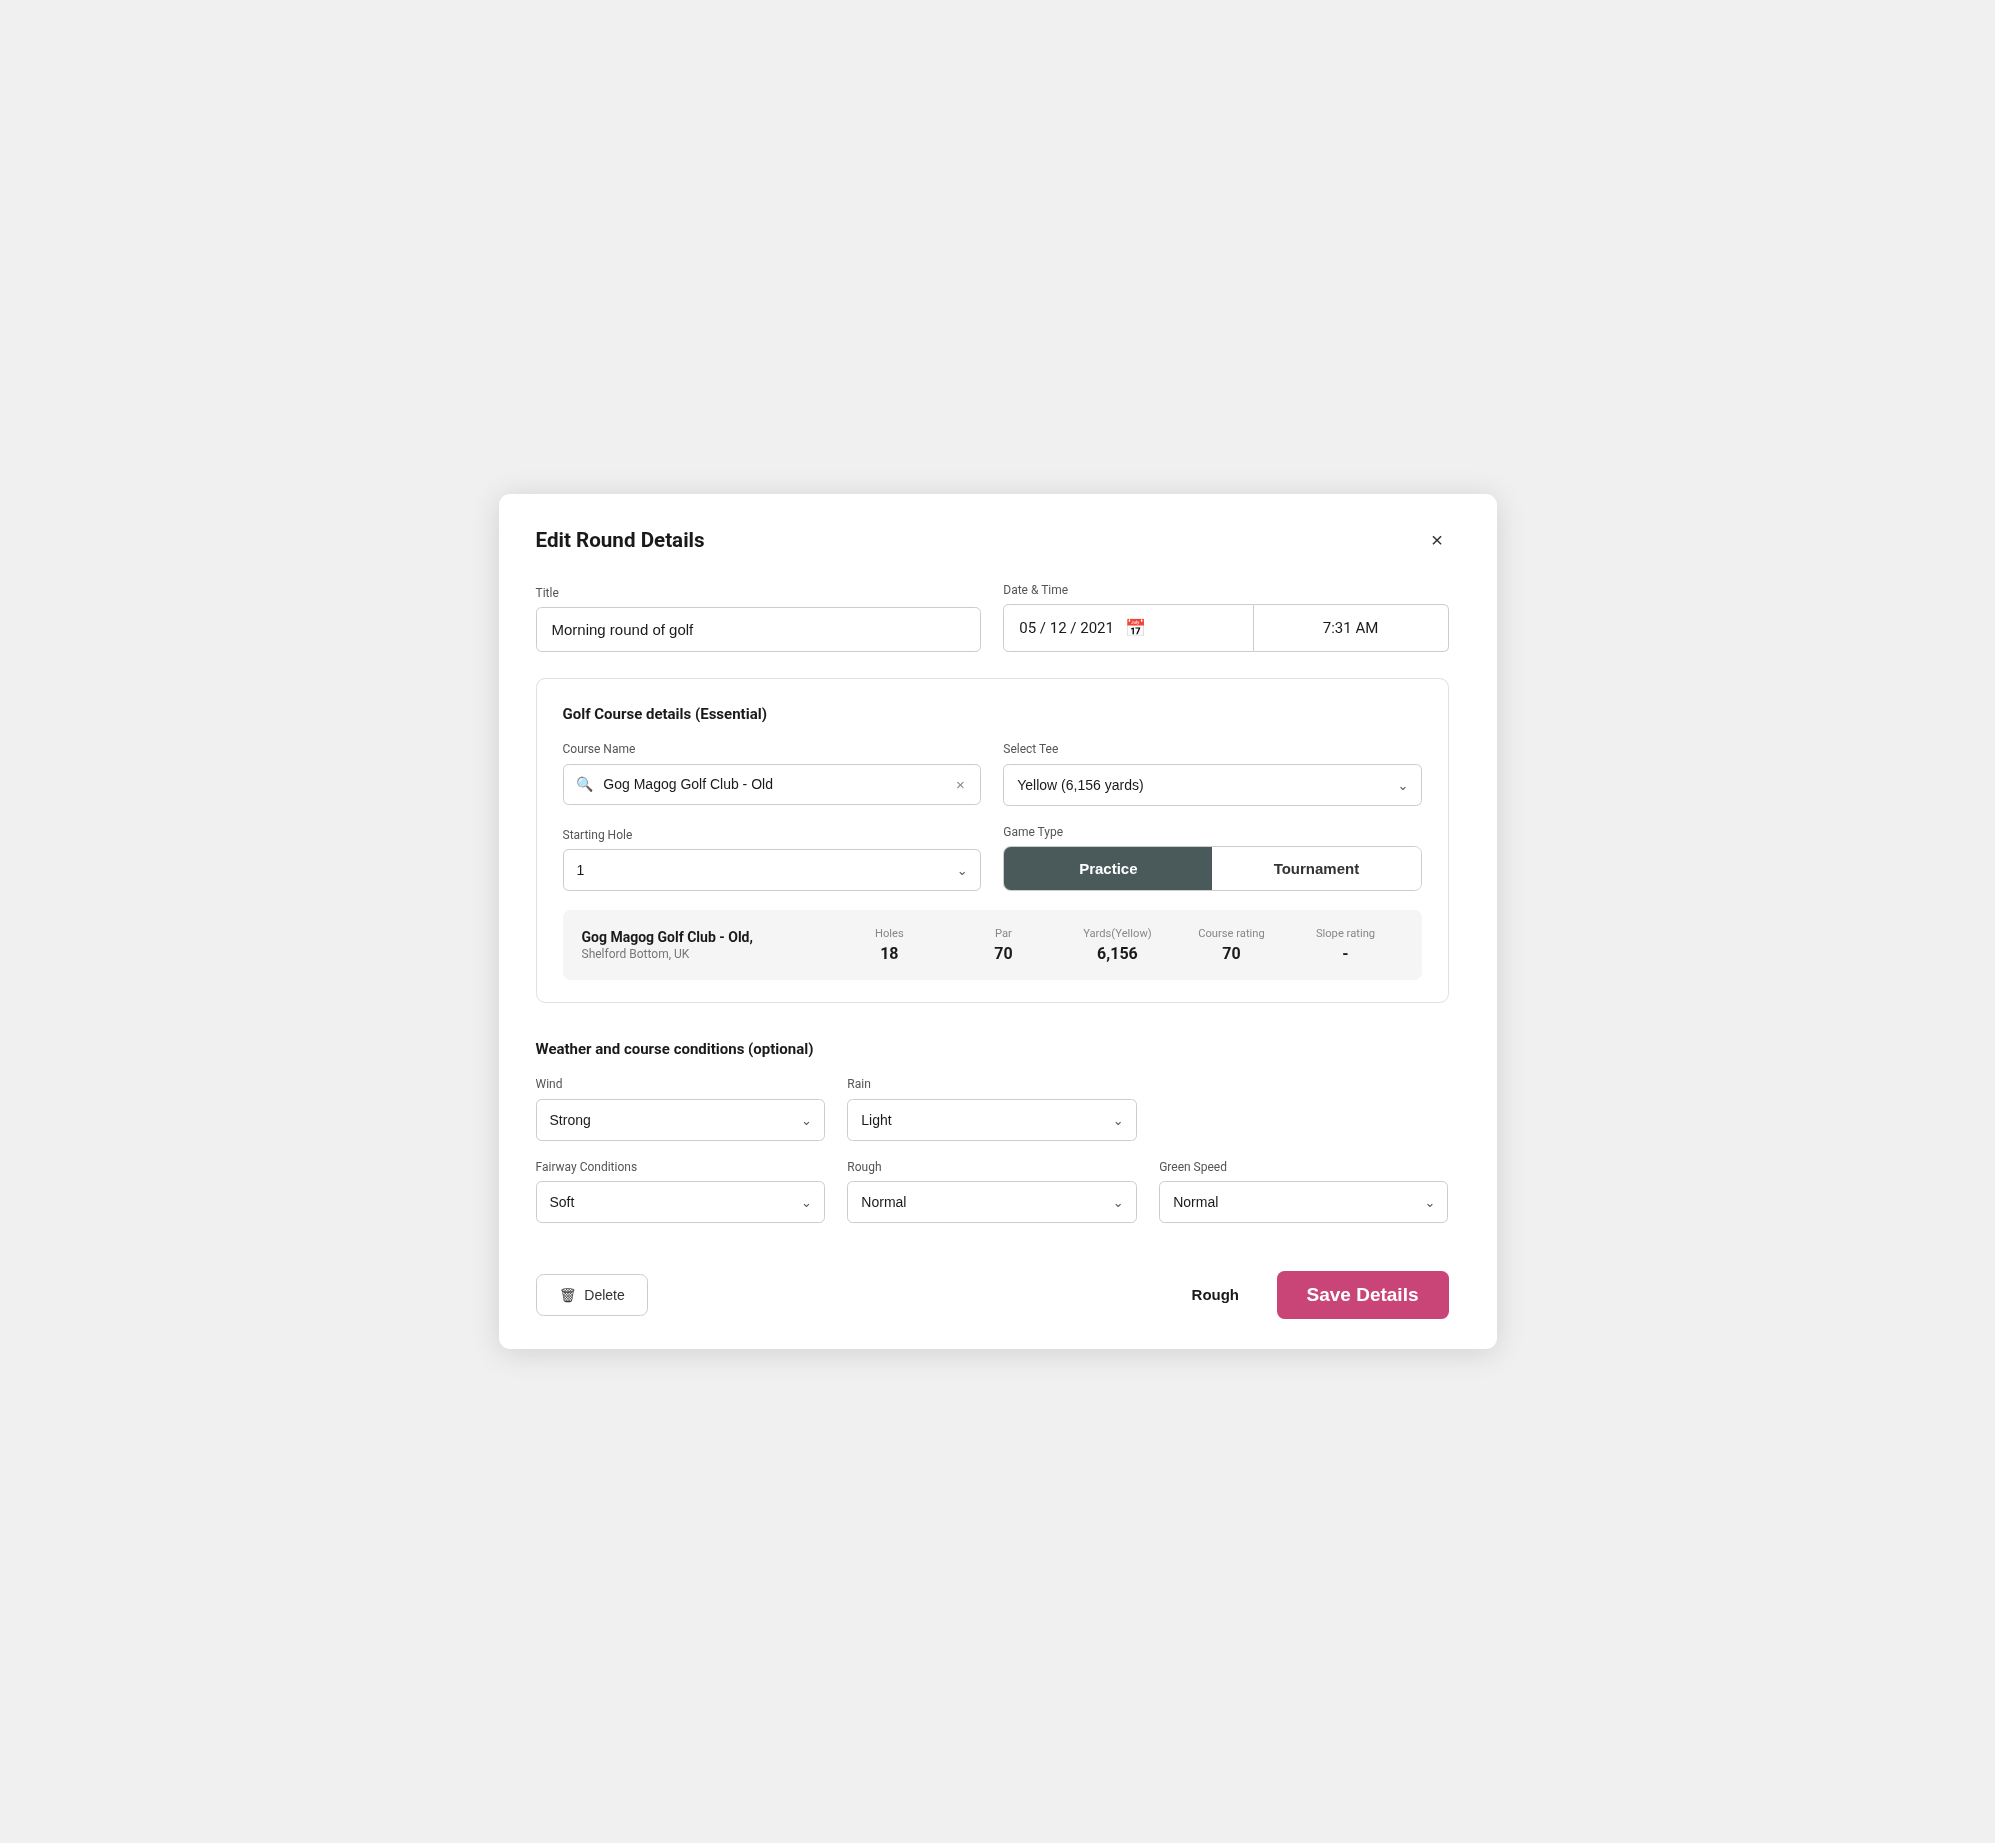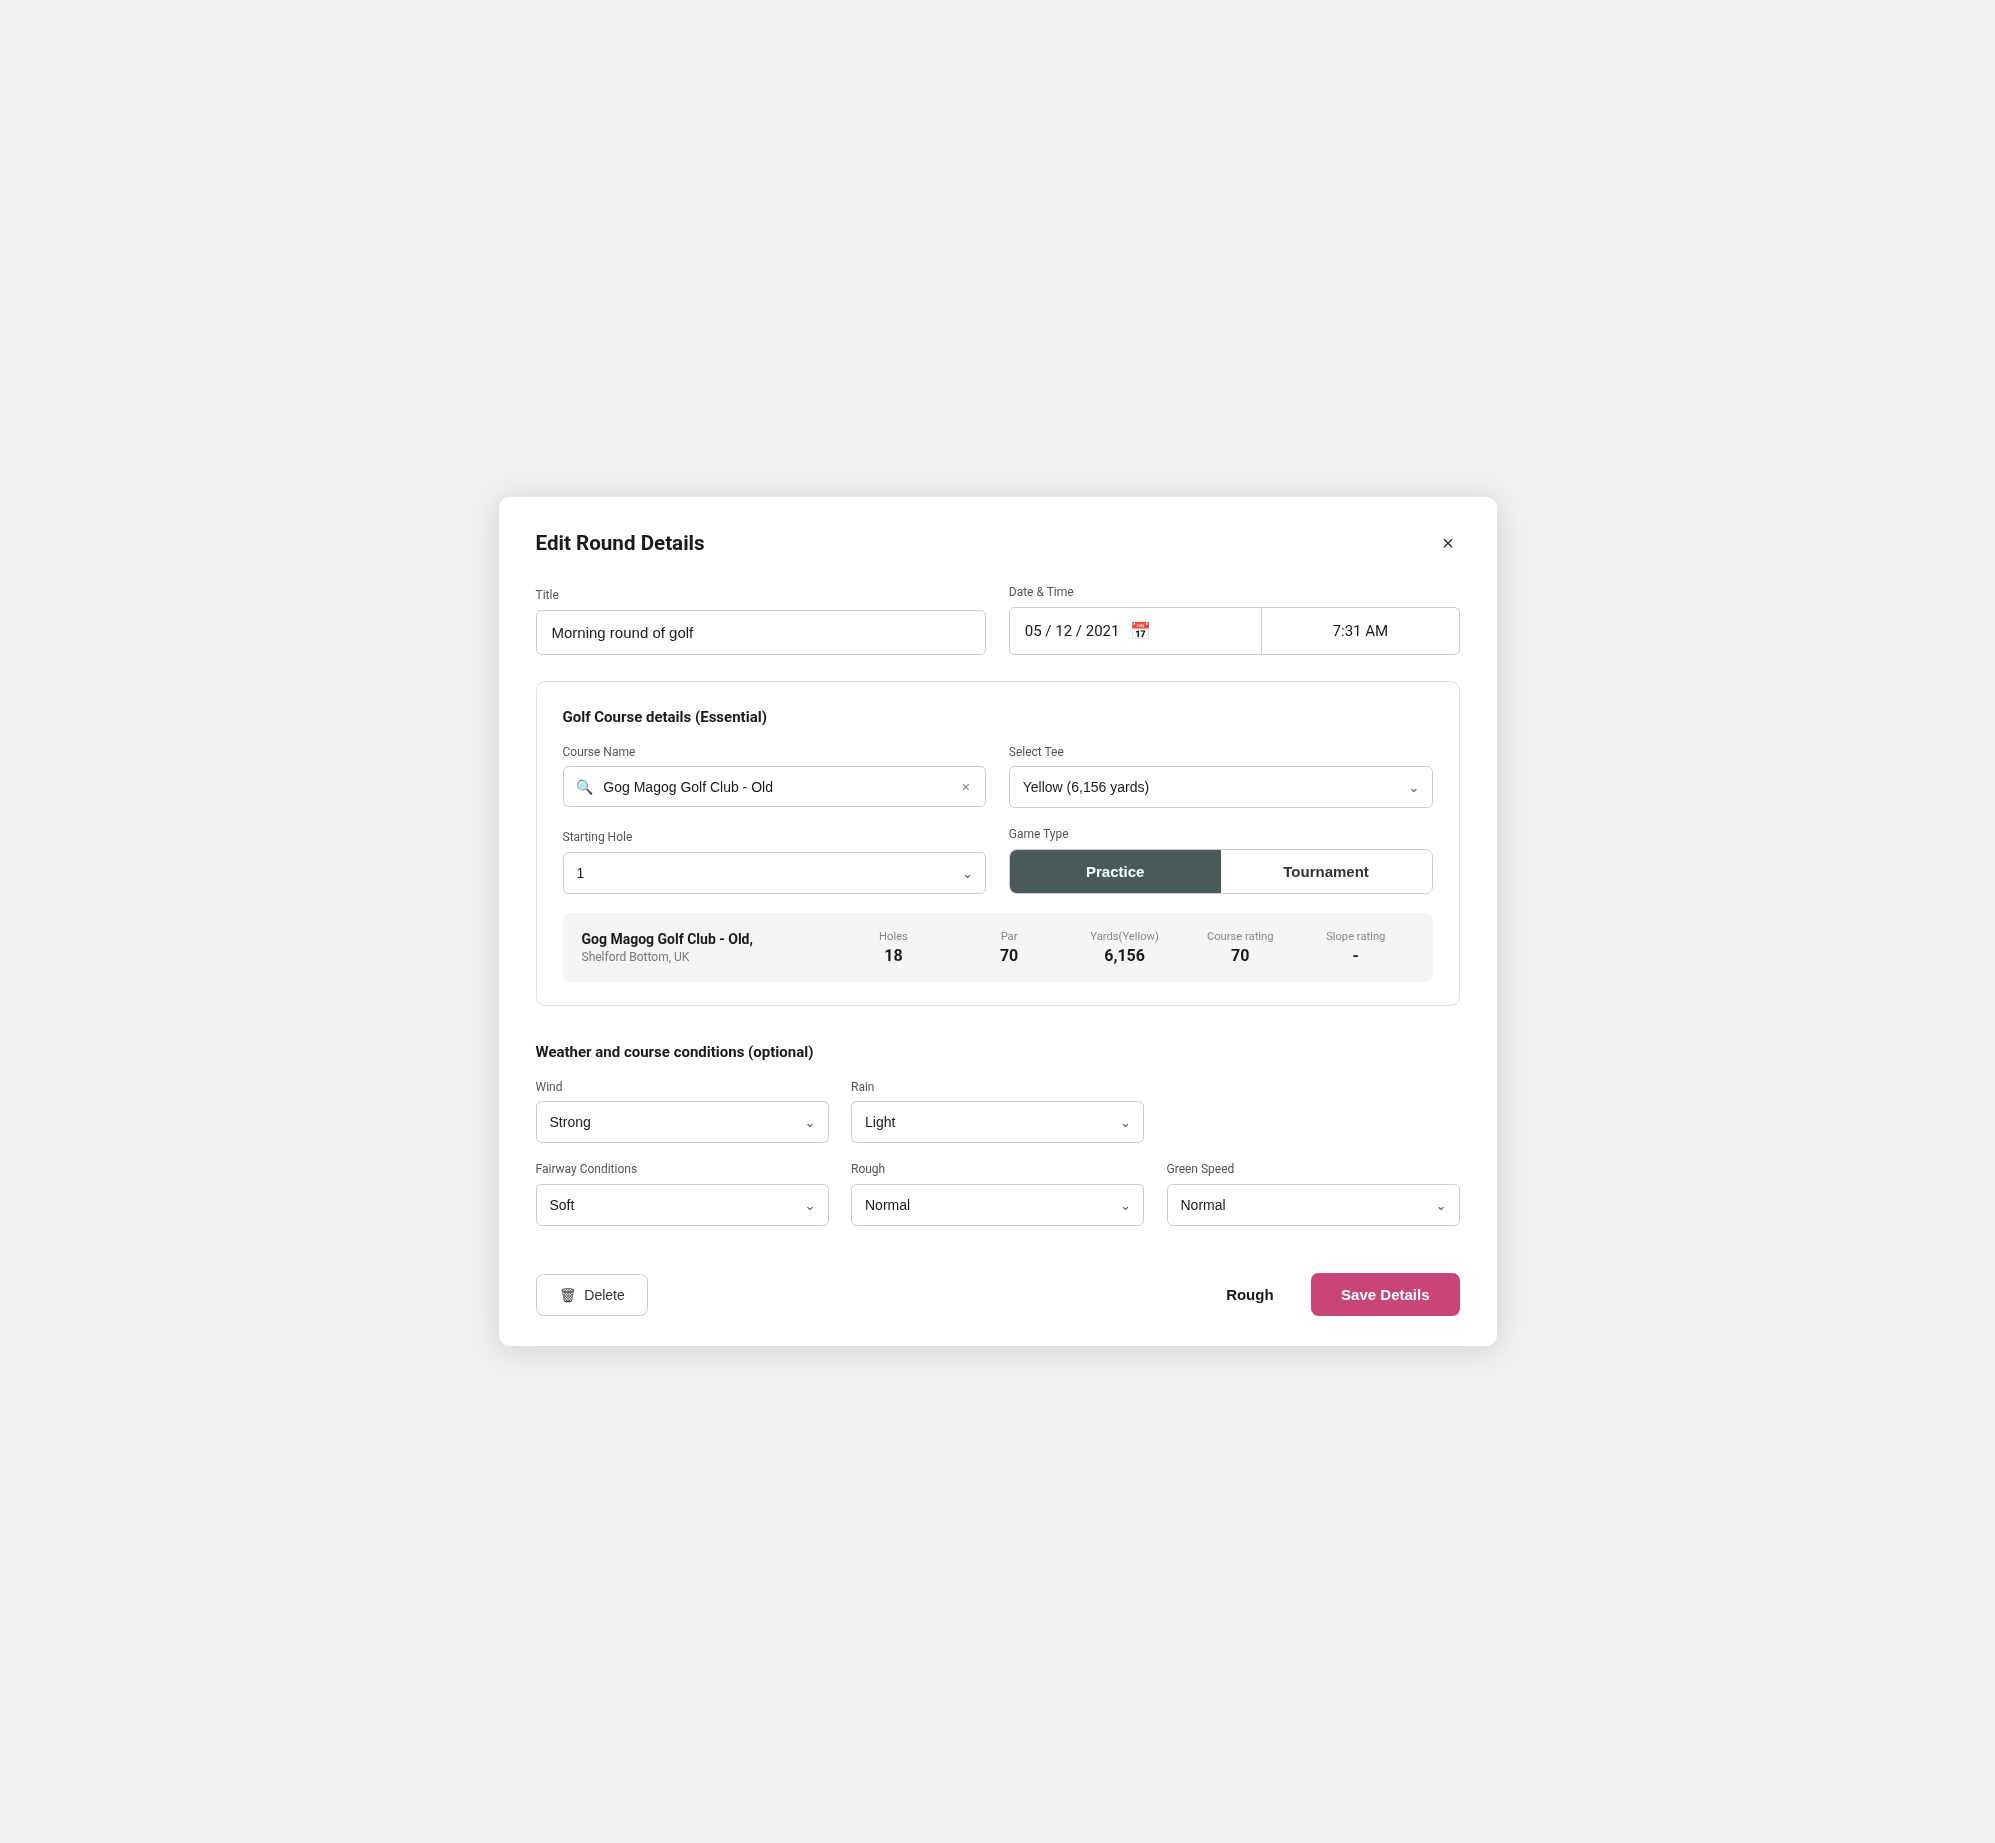--- a/index.html
+++ b/index.html
@@ -10,21 +10,21 @@
       align-items: center;
       justify-content: center;
       min-height: 100vh;
       padding: 19px;
     }
     .modal {
       background: #fff;
       border-radius: 11.2px;
       width: 998px;
       max-width: 100%;
-      padding: 34px 37px 30px 37px;
+      padding: 34px 48px 30px 37px;
       position: relative;
       box-shadow: 0 3.7px 30px rgba(0,0,0,0.13);
     }
     .modal-header {
       display: flex;
       align-items: center;
       justify-content: space-between;
       margin-bottom: 30px;
     }
     .modal-title {
@@ -295,21 +295,21 @@
       color: #1a1a1a;
       cursor: pointer;
       padding: 11.2px 15px;
     }
     .save-btn {
       background: #c94577;
       color: #fff;
       border: none;
       border-radius: 7.5px;
       padding: 13px 30px;
-      font-size: 15px;
+      font-size: 19px;
       font-weight: 700;
       cursor: pointer;
     }
   </style>
 </head>
 <body>
 
 <div class="modal">
 
   <div class="modal-header">

